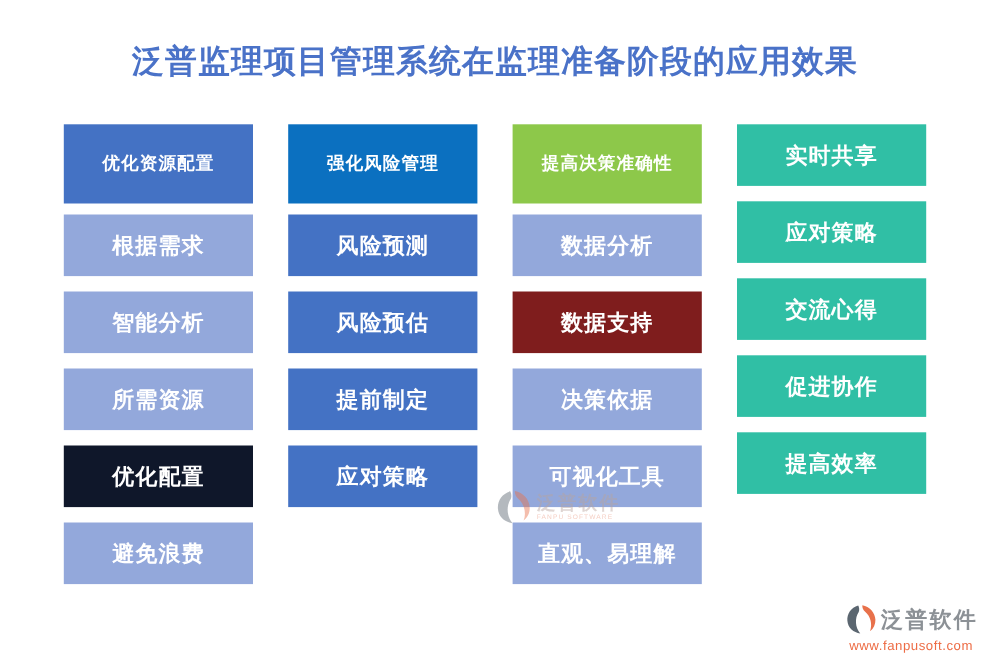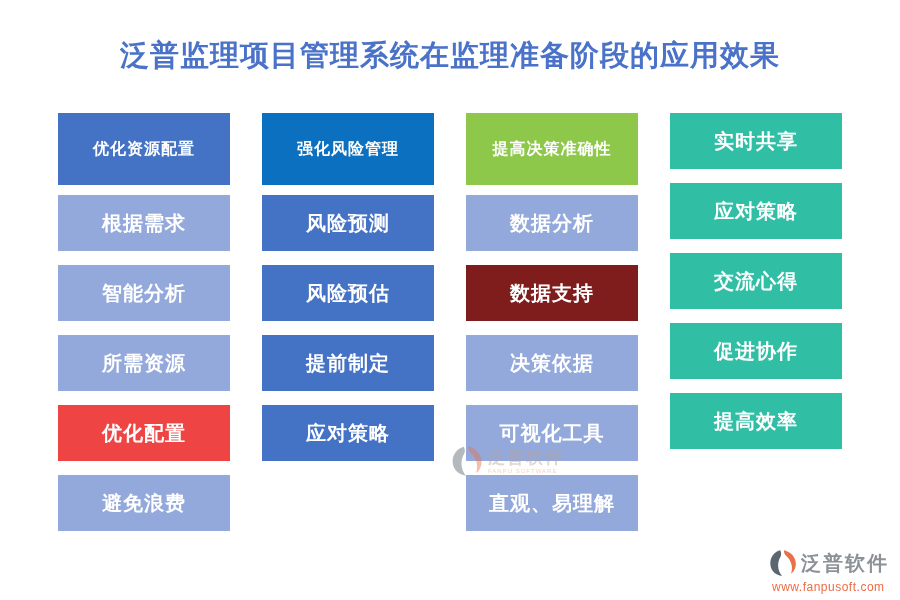--- a/index.html
+++ b/index.html
@@ -71,21 +71,21 @@
 
   <div class="title" style="color: rgb(74, 114, 200);">泛普监理项目管理系统在监理准备阶段的应用效果</div>
 
   <div class="grid">
 
     <div class="col">
       <div class="hdr" style="background: rgb(68, 114, 196);">优化资源配置</div>
       <div class="cell" style="background: rgb(147, 168, 219);">根据需求</div>
       <div class="cell" style="background: rgb(147, 168, 219);">智能分析</div>
       <div class="cell" style="background: rgb(147, 168, 219);">所需资源</div>
-      <div class="cell" style="background: #ef4444;">优化配置</div>
+      <div class="cell" style="background: #0f172a;">优化配置</div>
       <div class="cell" style="background: rgb(147, 168, 219);">避免浪费</div>
     </div>
 
     <div class="col">
       <div class="hdr" style="background: rgb(11, 112, 192);">强化风险管理</div>
       <div class="cell" style="background: rgb(68, 114, 196);">风险预测</div>
       <div class="cell" style="background: rgb(68, 114, 196);">风险预估</div>
       <div class="cell" style="background: rgb(68, 114, 196);">提前制定</div>
       <div class="cell" style="background: rgb(68, 114, 196);">应对策略</div>
     </div>

